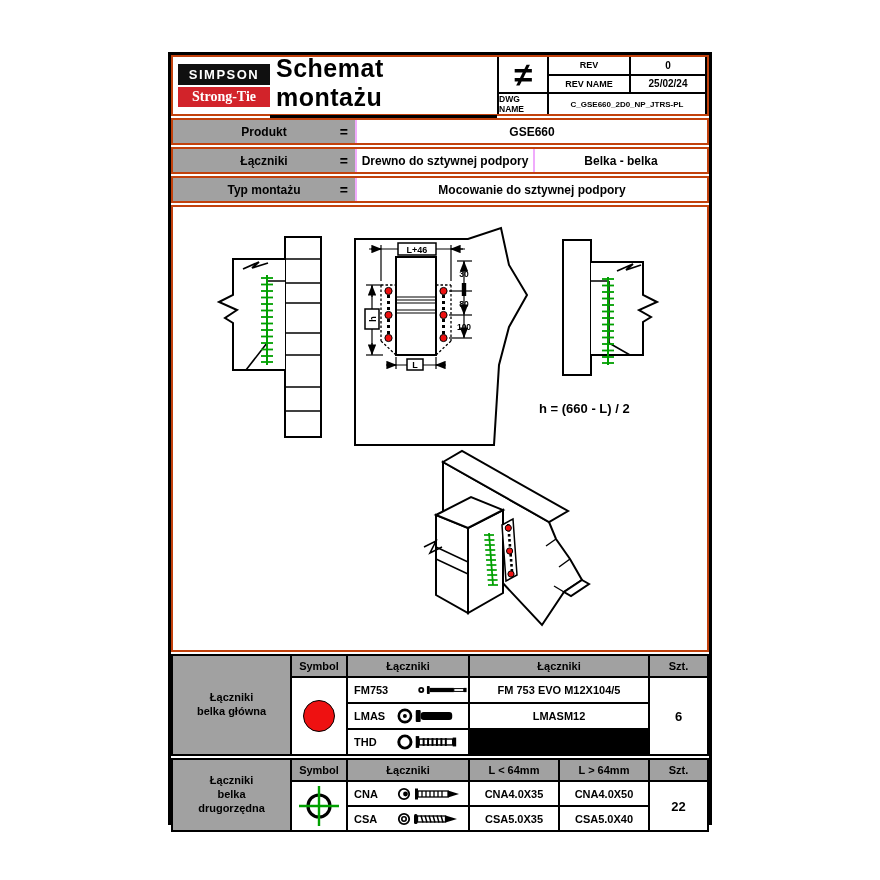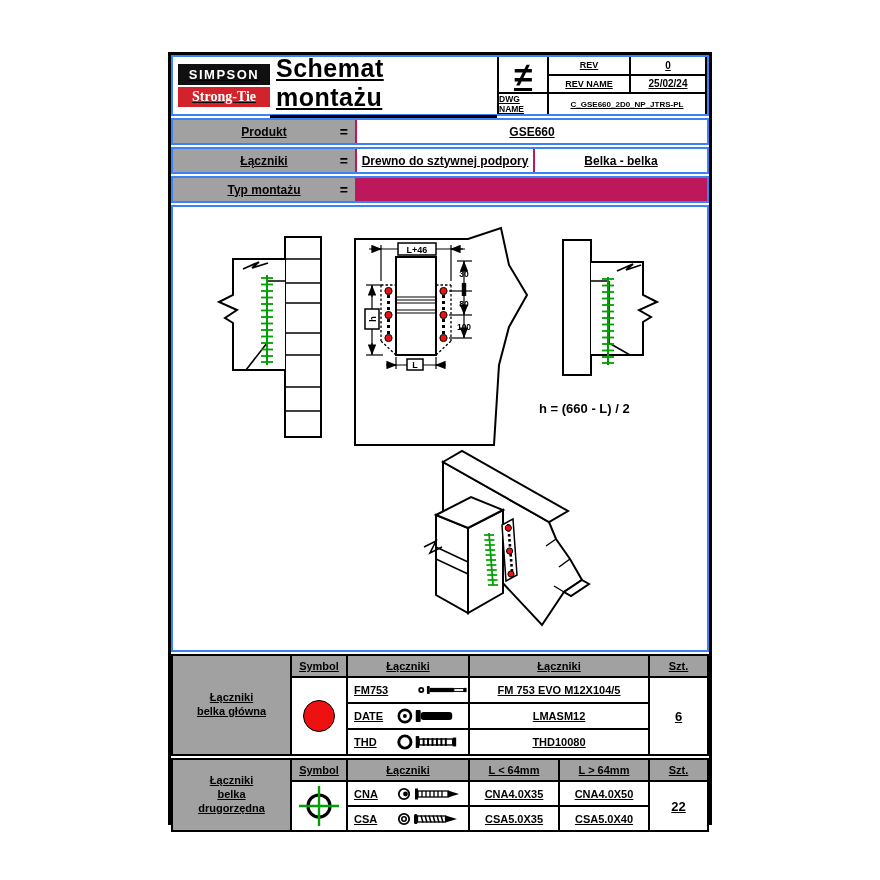--- a/index.html
+++ b/index.html
@@ -1,52 +1,52 @@
 <!DOCTYPE html>
 <html><head>
 <meta charset="utf-8">
 <style>
   html,body{margin:0;padding:0;background:#fff;}
   body{width:880px;height:880px;position:relative;font-family:"Liberation Sans",sans-serif;color:#000;}
   .doc{position:absolute;left:168px;top:52px;width:544px;height:773px;border:3px solid #000;box-sizing:border-box;background:#fff;}
-  .sec{border:2px solid #3b82f6;box-sizing:border-box;margin:0 0 2px 0;background:#fff;text-decoration:underline;}
+  .sec{border:2px solid #c2410c;box-sizing:border-box;margin:0 0 2px 0;background:#fff;}
 
   
   .header-sec{height:61px;display:flex;align-items:stretch;}
   .logo-wrap{width:92px;padding:3px 0 3px 5px;display:flex;flex-direction:column;justify-content:center;gap:2px;}
   .brand-top{background:#101010;color:#fff;font-weight:bold;font-size:13px;letter-spacing:1.5px;text-align:center;padding:3px 2px;}
   .brand-bottom{background:#d2232a;color:#fff;font-weight:bold;font-size:14px;text-align:center;padding:2px 2px;font-family:"Liberation Serif",serif;}
   .title-wrap{flex:1;display:flex;align-items:center;justify-content:center;}
   .doc-title{font-size:25px;font-weight:bold;border-bottom:3px solid #000;padding:0 6px 3px 6px;letter-spacing:0.5px;}
   .rev-grid{width:208px;display:grid;grid-template-columns:48px 80px 74px;grid-template-rows:1fr 1fr 1fr;gap:2px;background:#000;border-left:2px solid #000;}
   .rev-grid>div{background:#fff;display:flex;align-items:center;justify-content:center;font-weight:bold;}
   .proj-cell{grid-column:1;grid-row:1/3;}
   .proj-glyph{font-size:33px;font-weight:900;line-height:1;}
   .rev-lab{font-size:9px;}
   .rev-val{font-size:10px;}
   .dwg-lab{grid-column:1;grid-row:3;font-size:8.5px;}
   .dwg-val{grid-column:2/4;grid-row:3;font-size:8px;}
 
   
-  .info-row{height:27px;display:grid;background:#be185d;gap:2px;}
+  .info-row{height:27px;display:grid;background:#f0abfc;gap:2px;}
   .cols-2{grid-template-columns:182px 1fr;}
   .cols-3{grid-template-columns:182px 176px 1fr;}
   .info-row>div{background:#fff;display:flex;align-items:center;justify-content:center;font-weight:bold;font-size:12px;}
   .info-label{background:#a1a1a1 !important;position:relative;}
   .info-eq{position:absolute;right:7px;font-size:14px;font-weight:900;}
 
   
   .drawing-sec{height:447px;position:relative;}
   .drawing-sec svg{display:block;}
 
   
   .ftable{display:grid;background:#000;gap:2px;border:2px solid #000;box-sizing:border-box;}
   .t1{height:102px;grid-template-columns:117px 54px 120px 178px 1fr;grid-template-rows:20px 1fr 1fr 1fr;}
   .t2{height:74px;grid-template-columns:117px 54px 120px 88px 88px 1fr;grid-template-rows:20px 1fr 1fr;margin-bottom:0;}
-  .ftable>div{background:#fff;display:flex;align-items:center;justify-content:center;font-weight:bold;font-size:11px;text-decoration:underline;}
+  .ftable>div{background:#fff;display:flex;align-items:center;justify-content:center;font-weight:bold;font-size:11px;}
   .gray{background:#a1a1a1 !important;}
   .side-label{grid-column:1;flex-direction:column;line-height:1.25;}
   .t1 .side-label{grid-row:1/5;}
   .t2 .side-label{grid-row:1/4;}
   .t1 .sym-cell{grid-column:2;grid-row:2/5;}
   .t2 .sym-cell{grid-column:2;grid-row:2/4;}
   .t1 .qty-cell{grid-column:5;grid-row:2/5;font-size:13px;}
   .t2 .qty-cell{grid-column:6;grid-row:2/4;font-size:13px;}
   .code-cell{justify-content:flex-start !important;padding-left:6px;gap:5px;}
   .code-cell .code{min-width:38px;}
@@ -91,20 +91,21 @@
       <span class="info-eq">=</span>
     </div>
     <div>Drewno do sztywnej podpory</div>
     <div>Belka - belka</div>
   </div>
   <div class="sec info-row cols-2">
     <div class="info-label">
       <span>Typ montażu</span>
       <span class="info-eq">=</span>
     </div>
+    <div>Mocowanie do sztywnej podpory</div>
   </div>
 
   <div class="sec drawing-sec">
     <svg width="534" height="429" viewBox="0 0 534 429">
       <defs>
         <marker id="arr" markerWidth="9" markerHeight="7" refX="8" refY="3.5" orient="auto">
           <path d="M0,0 L9,3.5 L0,7 Z" fill="#000"></path>
         </marker>
       </defs>
 
@@ -348,21 +349,21 @@
           <circle cx="6" cy="8" r="1.6" fill="#fff"></circle>
         <rect x="14" y="2.5" width="4" height="11" rx="1" fill="#000"></rect>
         <rect x="18" y="5" width="34" height="6" fill="#000"></rect>
         <rect x="52" y="6" width="14" height="4" fill="none" stroke="#000" stroke-width="1.4"></rect>
         <rect x="66" y="5" width="4" height="6" fill="#000"></rect>
       </svg>
     </div>
     <div style="grid-column:4;grid-row:2;">FM 753 EVO M12X104/5</div>
 
     <div class="code-cell" style="grid-column:3;grid-row:3;">
-      <span class="code">DATE</span>
+      <span class="code">LMAS</span>
       <svg width="72" height="18" viewBox="0 0 72 18">
         <circle cx="8" cy="9" r="6.2" fill="none" stroke="#000" stroke-width="2.6"></circle>
           <circle cx="8" cy="9" r="2" fill="#000"></circle>
         <rect x="19" y="3" width="5" height="12" rx="1" fill="#000"></rect>
         <rect x="24" y="5" width="32" height="8" rx="3" fill="#000"></rect>
       </svg>
     </div>
     <div style="grid-column:4;grid-row:3;">LMASM12</div>
 
     <div class="code-cell" style="grid-column:3;grid-row:4;">
@@ -375,21 +376,20 @@
           <line x1="27" y1="5" x2="27" y2="13"></line>
             <line x1="31.5" y1="5" x2="31.5" y2="13"></line>
           <line x1="36" y1="5" x2="36" y2="13"></line>
             <line x1="40.5" y1="5" x2="40.5" y2="13"></line>
           <line x1="45" y1="5" x2="45" y2="13"></line>
             <line x1="49.5" y1="5" x2="49.5" y2="13"></line>
         </g>
         <rect x="56.5" y="4.5" width="3.5" height="9" fill="#000"></rect>
       </svg>
     </div>
-    <div style="grid-column:4;grid-row:4;">THD10080</div>
 
     <div class="qty-cell">6</div>
   </div>
 
   <div class="ftable t2">
     <div class="gray side-label">
       <span>Łączniki</span>
       <span>belka</span>
       <span>drugorzędna</span>
     </div>

